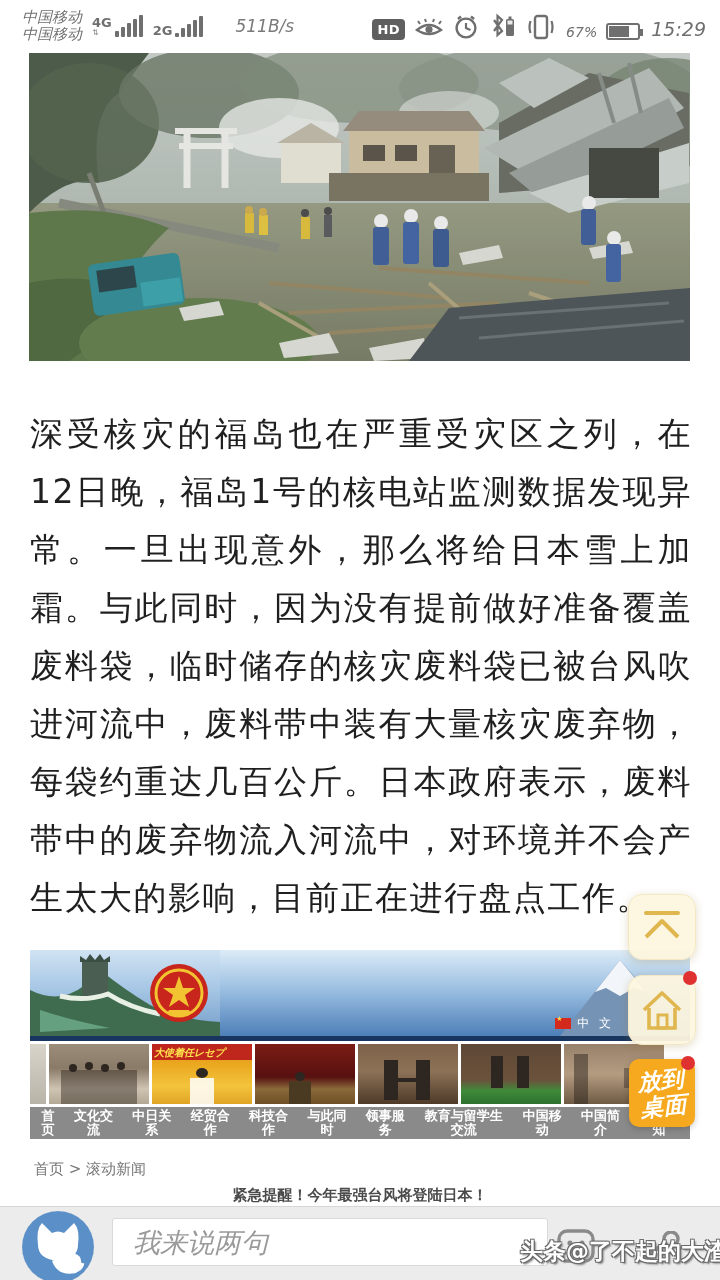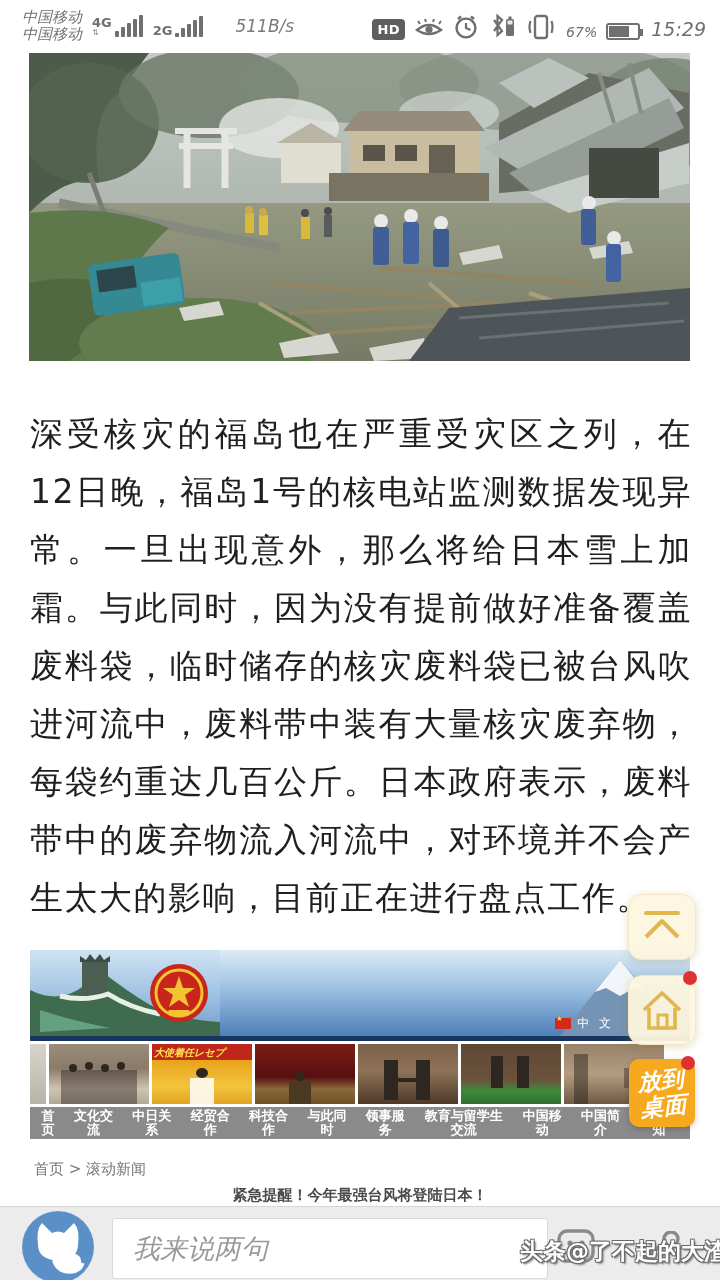--- a/index.html
+++ b/index.html
@@ -68,21 +68,21 @@
   .nav-item { color:#fff; font-size:13px; line-height:14px; text-align:center; font-weight:bold; }
   
   .breadcrumb { position:absolute; left:34px; top:1160px; font-size:15px; color:#777; }
   .news-title { position:absolute; left:30px; top:1186px; width:660px; text-align:center;
     font-size:15px; font-weight:bold; color:#4a4a4a; }
   
   .bottombar { position:absolute; left:0; top:1206px; width:720px; height:74px;
     background:#ececec; border-top:1px solid #d6d6d6; }
   .avatar { position:absolute; left:22px; top:4px; width:72px; height:72px; border-radius:50%;
     background:#5b8fc7; overflow:hidden; box-shadow:0 0 0 2px #e3e3e3 inset; }
-  .comment-input { position:absolute; left:112px; top:11px; width:436px; height:61px;
+  .comment-input { position:absolute; left:112px; top:11px; width:436px; height:48px;
     background:#fff; border:1px solid #d9d9d9; border-radius:3px; padding:0 20px;
     font-size:27px; color:#333; font-family:"DejaVu Sans", sans-serif; font-style:italic; }
   .comment-input::placeholder { color:#9a9a9a; }
   .bb-icon { position:absolute; top:20px; }
   .bb-icon.emoji { left:556px; }
   .bb-icon.share { left:638px; top:24px; }
   .watermark { position:absolute; left:520px; top:1236px; width:200px; font-size:23px; font-weight:bold;
     color:#fff; white-space:nowrap; letter-spacing:0px;
     text-shadow:-1px -1px 0 #6a6a6a, 1px -1px 0 #6a6a6a, -1px 1px 0 #6a6a6a, 1px 1px 0 #6a6a6a, 2px 2px 2px #777; }
   

